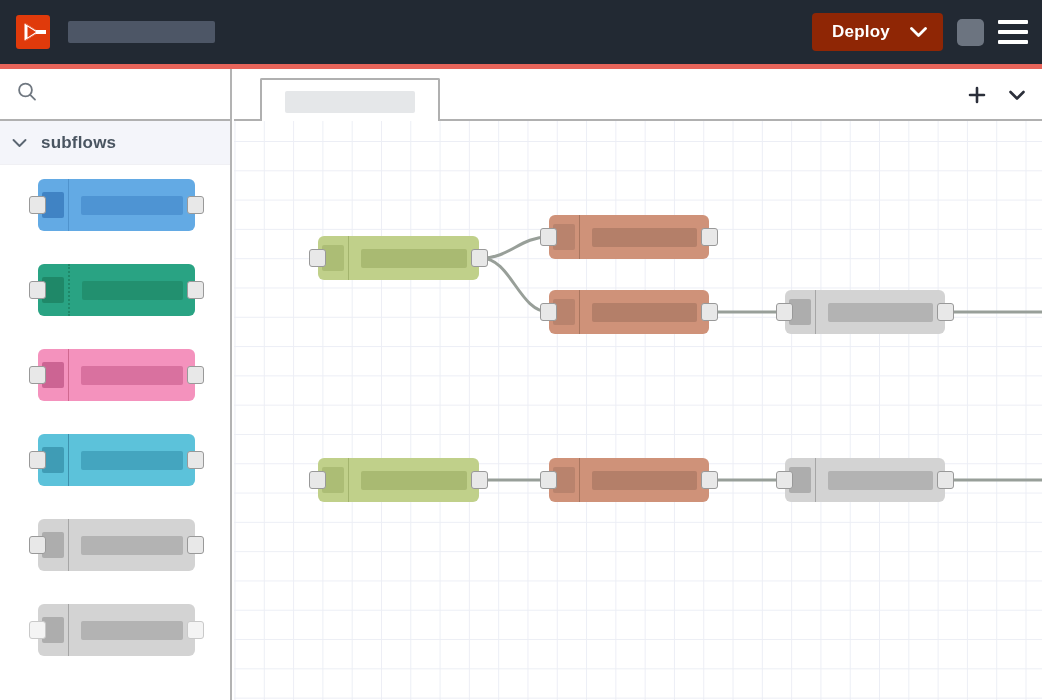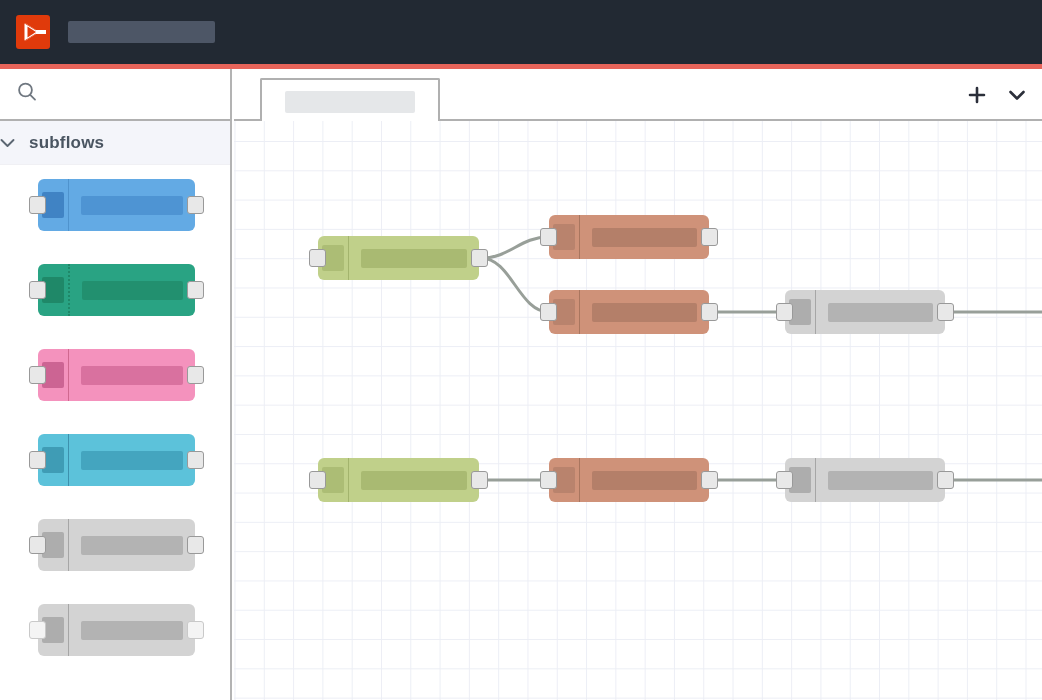--- a/index.html
+++ b/index.html
@@ -85,21 +85,21 @@
   .palette-search {
     height: 52px;
     display: flex; align-items: center;
     padding-left: 16px;
     border-bottom: 2px solid #b0b0b0;
   }
   .palette-category {
     height: 44px;
     background: #f4f5fa;
     display: flex; align-items: center;
-    padding-left: 0;
+    padding-left: 12px;
     gap: 14px;
     border-bottom: 1px solid #f0f0f4;
     cursor: pointer;
   }
   .palette-category .cat-label {
     font-size: 17px;
     font-weight: bold;
     color: #4a5561;
     letter-spacing: 0.2px;
   }
@@ -212,20 +212,36 @@
       <svg width="34" height="34" viewBox="0 0 34 34" aria-hidden="true">
         <path d="M9 8 L20 15 L30 15 L30 19 L20 19 L9 26 Z" fill="#ffffff"></path>
         <path d="M9 8 L20 15 L20 19 L9 26 Z" fill="#e03a0b"></path>
         <path d="M8.5 8.5 L19.5 15.3 L30 15.3 L30 17 L8.5 17 Z" fill="#ffffff"></path>
         <path d="M8.5 25.5 L19.5 18.7 L30 18.7 L30 17 L8.5 17 Z" fill="#ffffff"></path>
         <path d="M11.5 11.5 L11.5 22.5 L20 17 Z" fill="#e03a0b"></path>
       </svg>
     </div>
     <div class="title-placeholder"></div>
 
+    <div class="header-right">
+      <button class="deploy-btn">
+        <span>Deploy</span>
+        <span class="chev">
+          <svg width="17" height="11" viewBox="0 0 17 11" aria-hidden="true">
+            <path d="M1.5 1.5 L8.5 8.5 L15.5 1.5" stroke="#ffffff" stroke-width="2.8" fill="none" stroke-linecap="round" stroke-linejoin="round"></path>
+          </svg>
+        </span>
+      </button>
+      <div class="user-square"></div>
+      <div class="hamburger">
+        <span></span>
+          <span></span>
+          <span></span>
+      </div>
+    </div>
   </div>
   <div class="header-stripe"></div>
 
   <div class="palette">
     <div class="palette-search">
       <span>
         <svg width="22" height="22" viewBox="0 0 22 22" aria-hidden="true">
           <circle cx="9.5" cy="9" r="6.4" stroke="#6f7780" stroke-width="1.8" fill="none"></circle>
           <line x1="14.2" y1="13.8" x2="19" y2="18.6" stroke="#6f7780" stroke-width="1.8" stroke-linecap="round"></line>
         </svg>

